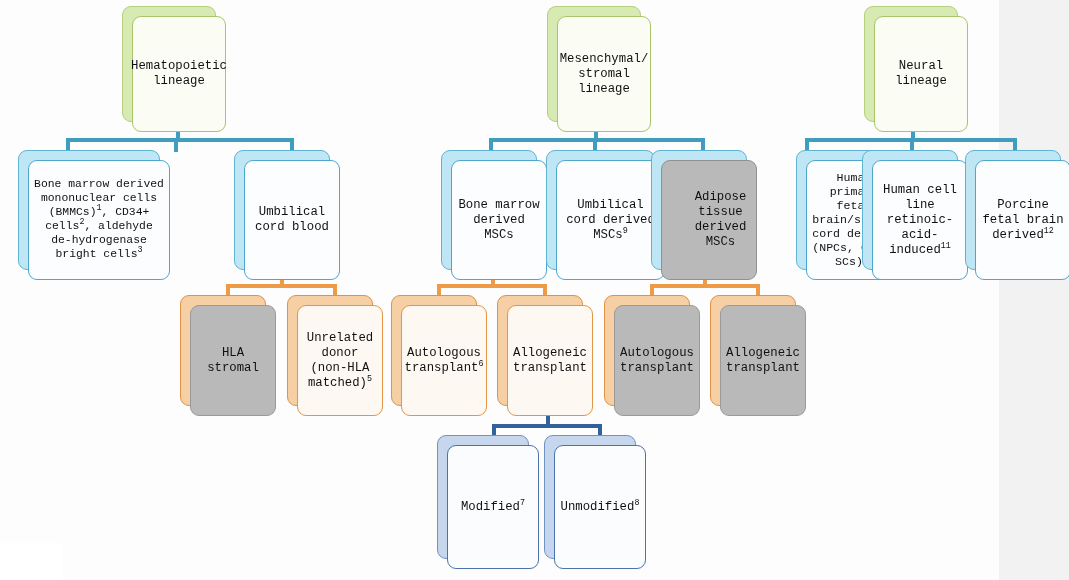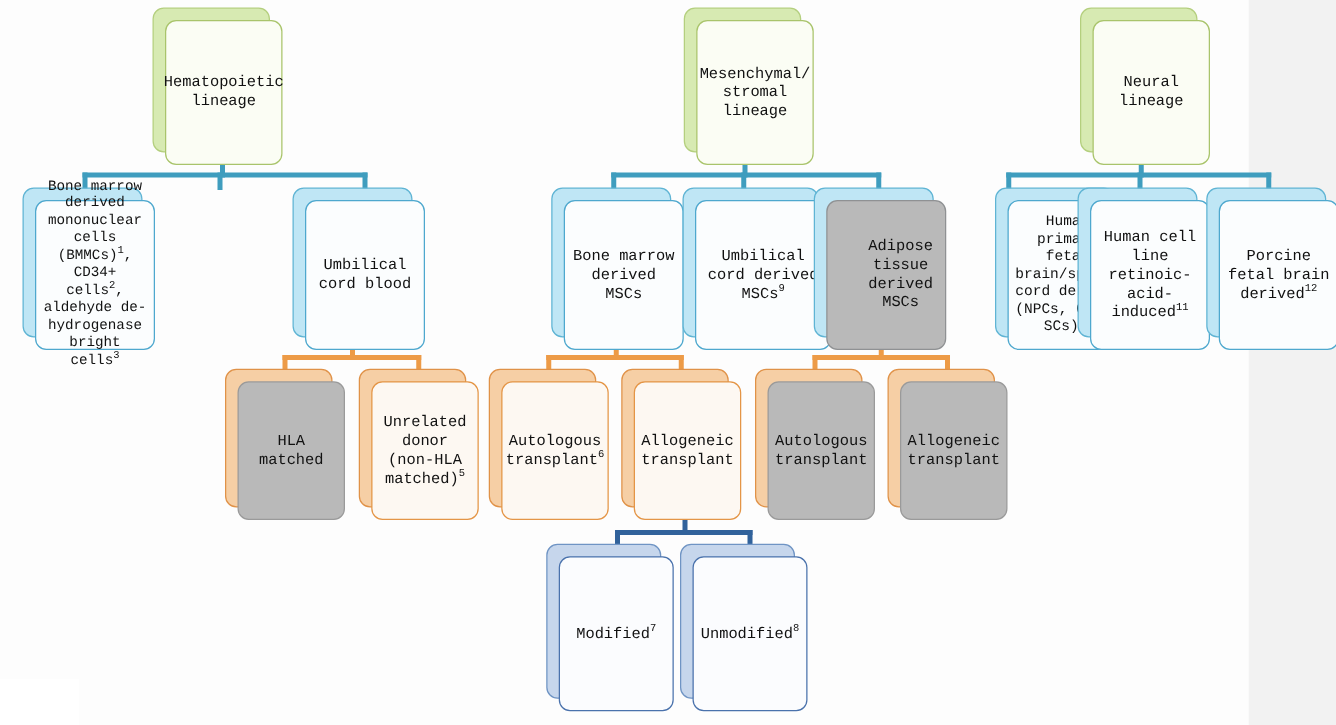--- a/index.html
+++ b/index.html
@@ -129,21 +129,21 @@
     <div class="shadow"></div>
     <div class="face">
       <div>
         <span>Mesenchymal/</span><br>
         <span>stromal</span><br>
         <span>lineage</span>
       </div>
     </div>
   </div>
 
-  <div class="node blue" style="left:18px;top:150px;width:96px;height:120px;">
+  <div class="node blue" style="left:18px;top:150px;width:96px;height:120px;padding-left:46px;">
     <div class="shadow"></div>
     <div class="face" style="font-size:11.4px;">
       <div>
         <span>Bone marrow derived mononuclear cells (BMMCs)</span><sup>1</sup><span>, CD34+ cells</span><sup>2</sup><span>, aldehyde de-hydrogenase bright cells</span><sup>3</sup>
       </div>
     </div>
   </div>
 
 
   <div class="node blue" style="left:234px;top:150px;width:96px;height:120px;">
@@ -199,21 +199,21 @@
     <div class="face">
       <div>
         <span>Porcine fetal brain derived</span><sup>12</sup>
       </div>
     </div>
   </div>
 
   <div class="node orangebox greyed" style="left:180px;top:295px;width:86px;height:111px;">
     <div class="shadow"></div>
     <div class="face">
-      <div><span>HLA matched</span></div>
+      <div><span>HLA stromal</span></div>
     </div>
   </div>
 
   <div class="node orangebox" style="left:287px;top:295px;width:86px;height:111px;">
     <div class="shadow"></div>
     <div class="face">
       <div>
         <span>Unrelated donor (non-HLA matched)</span><sup>5</sup>
       </div>
     </div>

